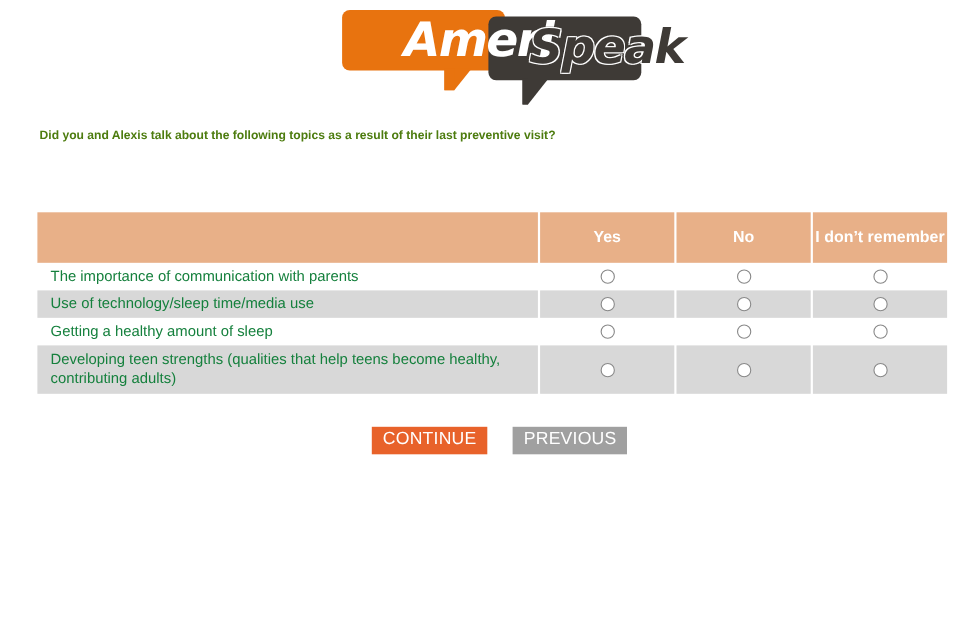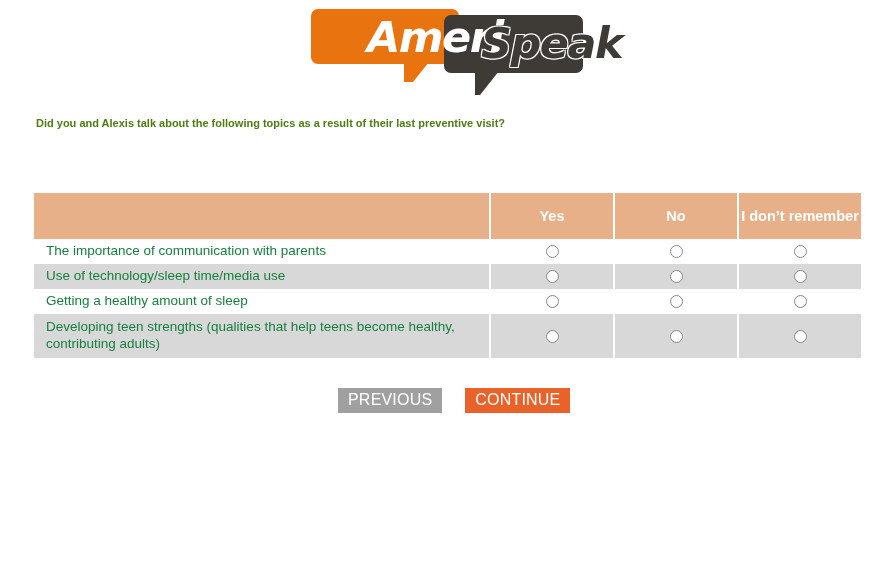--- a/index.html
+++ b/index.html
@@ -272,15 +272,15 @@
       </div>
       <div class="cell-opt">
         <span class="radio"></span>
       </div>
     </div>
 
   </div>
 </div>
 
 <div id="buttons">
+  <button class="nav-btn" id="btn-continue">CONTINUE</button>
   <button class="nav-btn" id="btn-previous">PREVIOUS</button>
-  <button class="nav-btn" id="btn-continue">CONTINUE</button>
 </div>
 
 </body></html>

